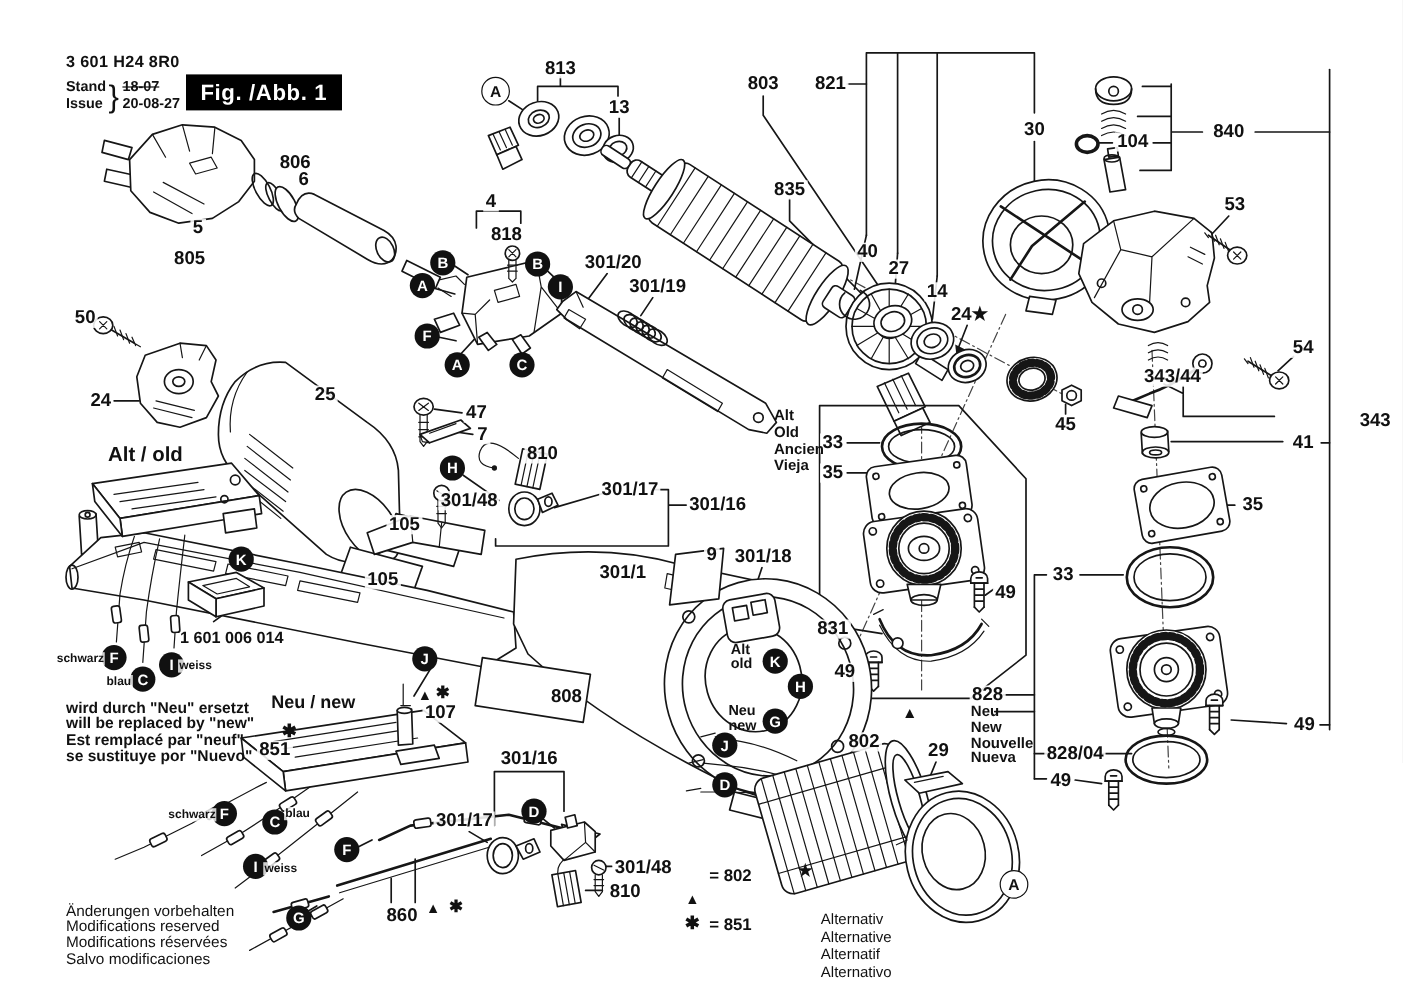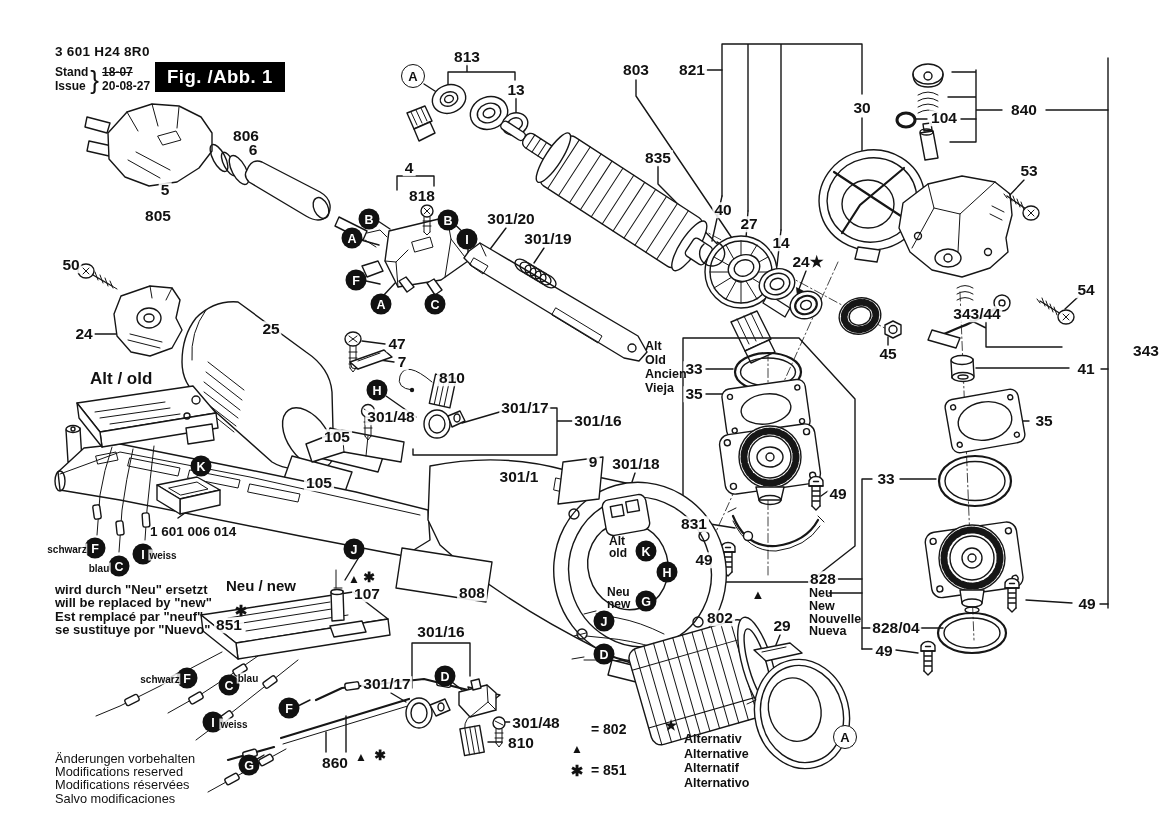--- a/index.html
+++ b/index.html
@@ -593,21 +593,21 @@
       <div class="plabel" style="left: 319px; top: 483px;">105</div>
       <div class="plabel" style="left: 397px; top: 344px;">47</div>
       <div class="plabel" style="left: 402px; top: 362px;">7</div>
       <div class="plabel" style="left: 452px; top: 378px;">810</div>
       <div class="plabel" style="left: 391px; top: 417px;">301/48</div>
       <div class="plabel" style="left: 525px; top: 408px;">301/17</div>
       <div class="plabel" style="left: 598px; top: 421px;">301/16</div>
       <div class="plabel" style="left: 519px; top: 477px;">301/1</div>
       <div class="plabel" style="left: 593px; top: 462px;">9</div>
       <div class="plabel" style="left: 636px; top: 464px;">301/18</div>
-      <div class="plabel" style="left: 472px; top: 593px; text-align: right;">808</div>
+      <div class="plabel" style="left: 472px; top: 581px; text-align: right;">808</div>
       <div class="plabel" style="left: 367px; top: 594px;">107</div>
       <div class="plabel" style="left: 720px; top: 618px;">802</div>
       <div class="plabel" style="left: 782px; top: 626px;">29</div>
       <div class="plabel" style="left: 335px; top: 763px;">860</div>
       <div class="plabel" style="left: 441px; top: 632px;">301/16</div>
       <div class="plabel" style="left: 387px; top: 684px;">301/17</div>
       <div class="plabel" style="left: 536px; top: 723px;">301/48</div>
       <div class="plabel" style="left: 521px; top: 743px;">810</div>
       <div class="plabel" style="left: 165px; top: 190px;">5</div>
       <div class="plabel" style="left: 158px; top: 216px;">805</div>
@@ -672,21 +672,21 @@
         <div>Old</div>
         <div>Ancien</div>
         <div>Vieja</div>
       </div>
       <div class="tblock" style="left: 809px; top: 587px; transform: none; font-size: 12.5px; line-height: 12.8px; font-weight: bold;">
         <div>Neu</div>
         <div>New</div>
         <div>Nouvelle</div>
         <div>Nueva</div>
       </div>
-      <div class="tblock" style="left: 684px; top: 732px; transform: none; font-size: 12.5px; line-height: 14.6px; font-weight: bold;">
+      <div class="tblock" style="left: 684px; top: 759px; transform: none; font-size: 12.5px; line-height: 14.6px; font-weight: normal;">
         <div>Alternativ</div>
         <div>Alternative</div>
         <div>Alternatif</div>
         <div>Alternativo</div>
       </div>
       <div class="tblock" style="left: 609px; top: 536px; transform: none; font-size: 12px; line-height: 11.8px; font-weight: bold;">
         <div>Alt</div>
         <div>old</div>
       </div>
       <div class="tblock" style="left: 607px; top: 587px; transform: none; font-size: 12px; line-height: 11.8px; font-weight: bold;">

